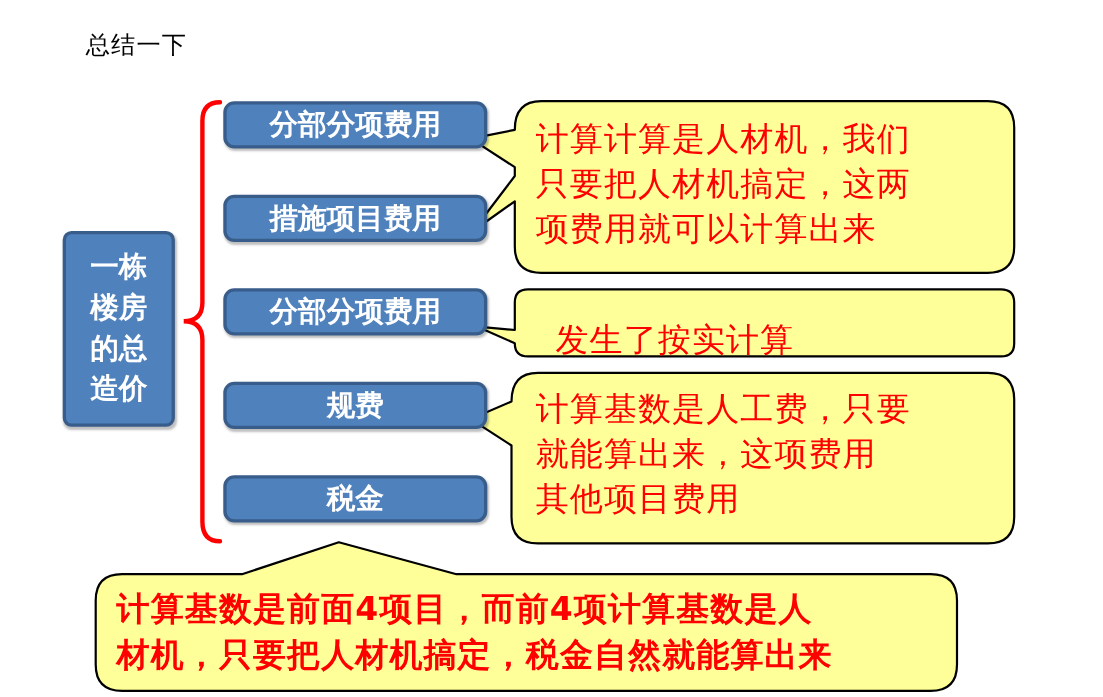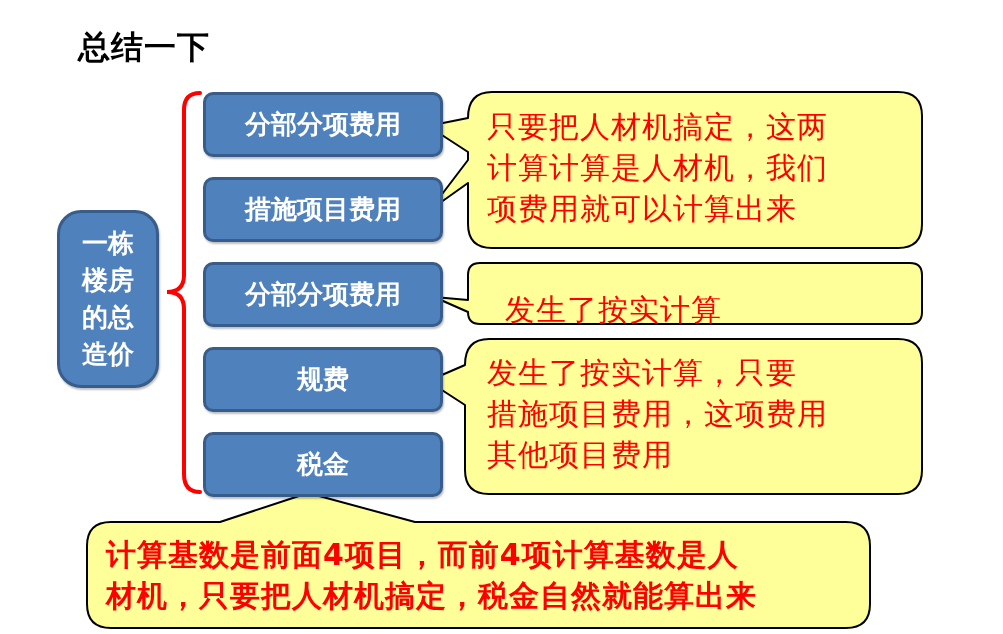--- a/index.html
+++ b/index.html
@@ -11,54 +11,54 @@
       width: 1003px;
       height: 634px;
       position: relative;
       overflow: hidden;
       font-family: "DejaVu Sans", "Liberation Sans", sans-serif;
     }
     .title {
       position: absolute;
       left: 78px;
       top: 26px;
-      font-size: 32px;
-      font-weight: bold;
+      font-size: 22px;
+      font-weight: normal;
       color: #000000;
       letter-spacing: 1px;
     }
     .root-box {
       position: absolute;
       left: 57px;
       top: 210px;
       width: 102px;
       height: 178px;
       background: #4F81BD;
       border: 3px solid #385D8A;
-      border-radius: 24px;
+      border-radius: 8px;
       box-shadow: 1px 2px 2px rgba(0,0,0,0.25);
       display: flex;
       align-items: center;
       justify-content: center;
       box-sizing: border-box;
     }
     .root-box .text {
       color: #ffffff;
       font-weight: bold;
       font-size: 26px;
       line-height: 37px;
       width: 60px;
       text-align: center;
       word-break: break-all;
     }
     .item-box {
       position: absolute;
       left: 203px;
       width: 240px;
-      height: 65px;
+      height: 43px;
       background: #4F81BD;
       border: 3px solid #385D8A;
       border-radius: 10px;
       box-sizing: border-box;
       box-shadow: 1px 2px 2px rgba(0,0,0,0.25);
       display: flex;
       align-items: center;
       justify-content: center;
       color: #ffffff;
       font-weight: bold;
@@ -103,31 +103,31 @@
            L 111 628 Q 87 628 87 604 L 87 546 Q 87 522 111 522 Z" fill="#FFFF99" stroke="#000000" stroke-width="2" stroke-linejoin="round"></path>
 </svg>
 
 <div class="item-box" style="top:92px;">分部分项费用</div>
 <div class="item-box" style="top:177px;">措施项目费用</div>
 <div class="item-box" style="top:262px;">分部分项费用</div>
 <div class="item-box" style="top:347px;font-family:Liberation Serif, serif;">规费</div>
 <div class="item-box" style="top:432px;">税金</div>
 
 <div class="callout-text" style="left:487px; top:106px;">
+  <div>计算计算是人材机，我们</div>
   <div>只要把人材机搞定，这两</div>
-  <div>计算计算是人材机，我们</div>
   <div>项费用就可以计算出来</div>
 </div>
 
 <div class="callout-text" style="left:485px; top:289px;margin-left:20px;">
   <div>发生了按实计算</div>
 </div>
 
 <div class="callout-text" style="left:487px; top:352px;">
-  <div>发生了按实计算，只要</div>
-  <div>措施项目费用，这项费用</div>
+  <div>计算基数是人工费，只要</div>
+  <div>就能算出来，这项费用</div>
   <div>其他项目费用</div>
 </div>
 
 <div class="callout-text" style="left:106px; top:534px;font-weight:bold;">
   <div>计算基数是前面4项目，而前4项计算基数是人</div>
   <div>材机，只要把人材机搞定，税金自然就能算出来</div>
 </div>
 
 </body></html>

